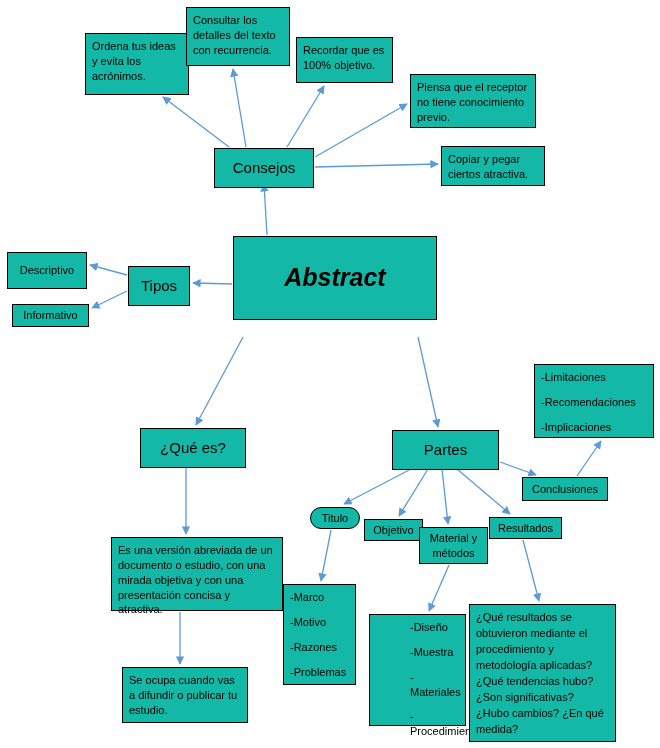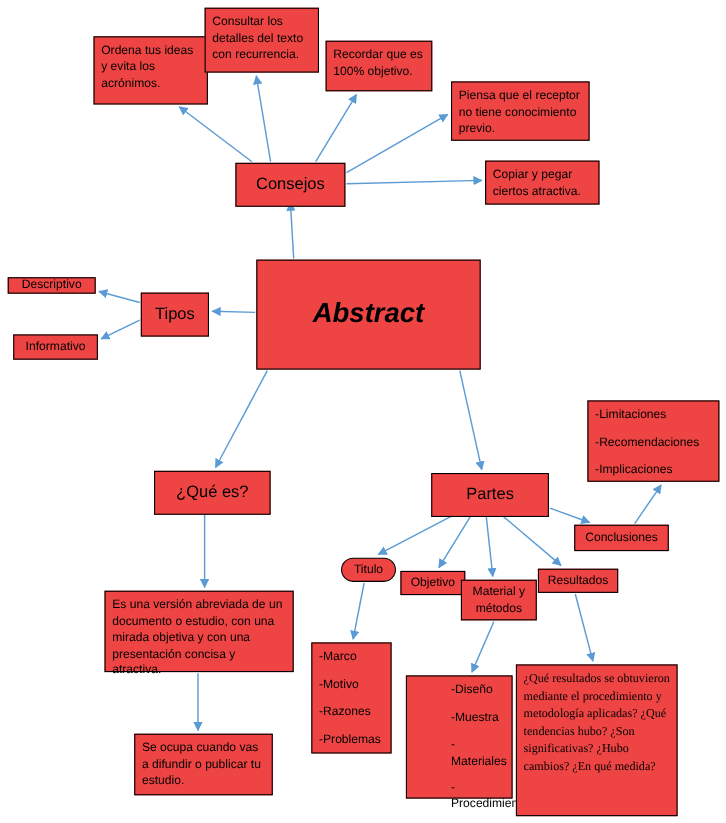--- a/index.html
+++ b/index.html
@@ -9,21 +9,21 @@
     width: 660px;
     height: 748px;
     background: #ffffff;
     font-family: "Liberation Sans", sans-serif;
     color: #000;
     overflow: hidden;
   }
   .wires { position: absolute; left: 0; top: 0; z-index: 0; }
   .box {
     position: absolute;
-    background: #ef4444;
+    background: #14b8a6;
     border: 1px solid #000000;
     box-sizing: border-box;
     font-size: 11px;
     line-height: 1.35;
     padding: 5px 6px;
     z-index: 1;
   }
   .ctr {
     display: flex;
     align-items: center;
@@ -84,25 +84,25 @@
   <div class="box" style="left:186px; top:7px; width:104px; height:59px;">Consultar los detalles del texto con recurrencia.</div>
 
   <div class="box" style="left:296px; top:37px; width:97px; height:46px;">Recordar que es 100% objetivo.</div>
 
   <div class="box" style="left:410px; top:74px; width:126px; height:54px;">Piensa que el receptor no tiene conocimiento previo.</div>
 
   <div class="box" style="left:441px; top:146px; width:104px; height:40px;">Copiar y pegar ciertos atractiva.</div>
 
   <div class="box ctr main" style="left:214px; top:148px; width:100px; height:33px;">Consejos</div>
 
-  <div class="box ctr abstract-box" style="left:233px; top:236px; width:204px; height:100px;">Abstract</div>
+  <div class="box ctr abstract-box" style="left:233px; top:236px; width:204px; height:84px;">Abstract</div>
 
   <div class="box ctr main" style="left:128px; top:266px; width:62px; height:33px;">Tipos</div>
 
-  <div class="box ctr small" style="left:7px; top:252px; width:80px; height:15px;">Descriptivo</div>
+  <div class="box ctr small" style="left:7px; top:252px; width:80px; height:37px;">Descriptivo</div>
 
   <div class="box ctr small" style="left:12px; top:304px; width:77px; height:23px;">Informativo</div>
 
   <div class="box ctr main" style="left:140px; top:428px; width:106px; height:38px;">¿Qué es?</div>
 
   <div class="box ctr main" style="left:392px; top:430px; width:107px; height:38px;">Partes</div>
 
   <div class="box list" style="left:534px; top:364px; width:120px; height:74px;">
     <div class="li">-Limitaciones</div>
     <div class="li">-Recomendaciones</div>
@@ -112,33 +112,33 @@
   <div class="box ctr small" style="left:522px; top:477px; width:86px; height:24px;">Conclusiones</div>
 
   <div class="box ctr small" style="left:310px; top:507px; width:50px; height:22px;border-radius:11px;">Titulo</div>
 
   <div class="box ctr small" style="left:364px; top:519px; width:59px; height:22px;">Objetivo</div>
 
   <div class="box ctr small" style="left:419px; top:527px; width:69px; height:37px;">Material y métodos</div>
 
   <div class="box ctr small" style="left:489px; top:517px; width:73px; height:22px;">Resultados</div>
 
-  <div class="box" style="left:95px; top:537px; width:172px; height:74px;">Es una versión abreviada de un documento o estudio, con una mirada objetiva y con una presentación concisa y atractiva.</div>
+  <div class="box" style="left:111px; top:537px; width:172px; height:74px;">Es una versión abreviada de un documento o estudio, con una mirada objetiva y con una presentación concisa y atractiva.</div>
 
   <div class="box" style="left:122px; top:667px; width:126px; height:56px;">Se ocupa cuando vas a difundir o publicar tu estudio.</div>
 
   <div class="box list" style="left:283px; top:584px; width:73px; height:101px;">
     <div class="li">-Marco</div>
     <div class="li">-Motivo</div>
     <div class="li">-Razones</div>
     <div class="li">-Problemas</div>
   </div>
 
   <div class="box list" style="left:369px; top:614px; width:97px; height:112px;padding-left:40px;">
     <div class="li">-Diseño</div>
     <div class="li">-Muestra</div>
     <div class="li">-Materiales</div>
     <div class="li">-Procedimiento</div>
   </div>
 
-  <div class="box" style="left:469px; top:604px; width:147px; height:138px; line-height:1.45;font-family:Liberation Serif, serif;">¿Qué resultados se obtuvieron mediante el procedimiento y metodología aplicadas? ¿Qué tendencias hubo? ¿Son significativas? ¿Hubo cambios? ¿En qué medida?</div>
+  <div class="box" style="left:469px; top:604px; width:147px; height:138px; line-height:1.45;">¿Qué resultados se obtuvieron mediante el procedimiento y metodología aplicadas? ¿Qué tendencias hubo? ¿Son significativas? ¿Hubo cambios? ¿En qué medida?</div>
 
 </div>
 
 </body></html>

